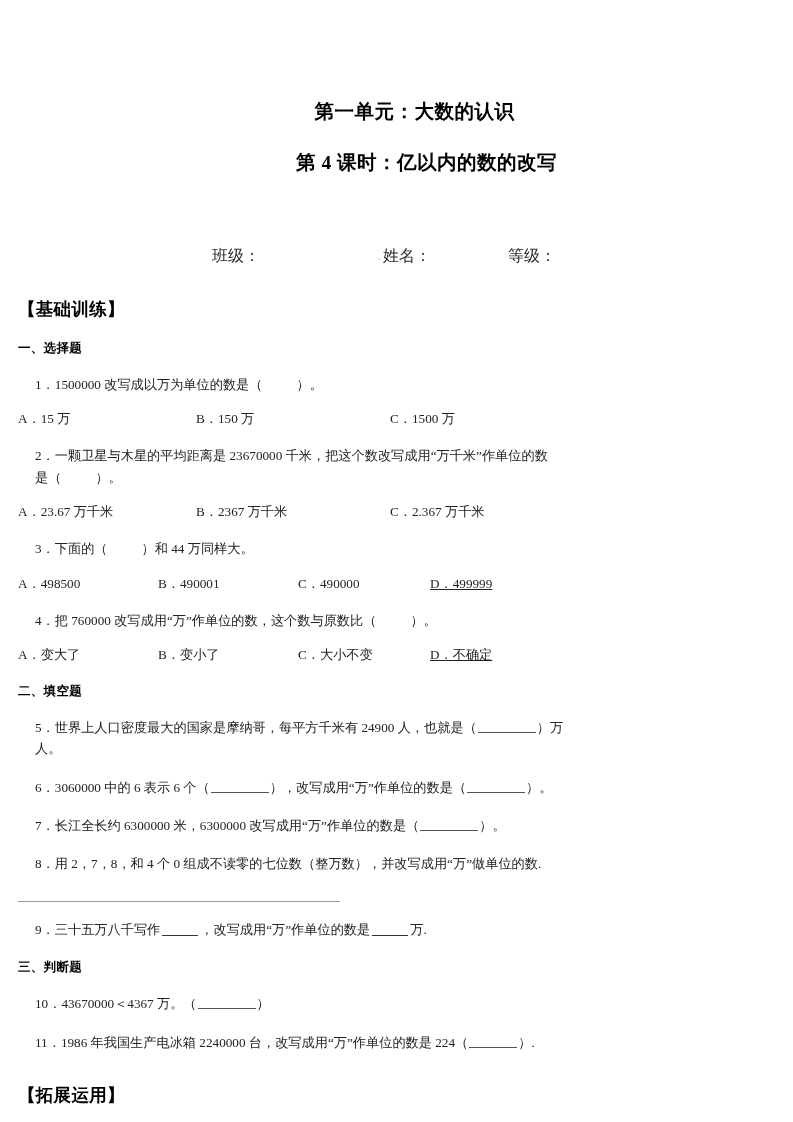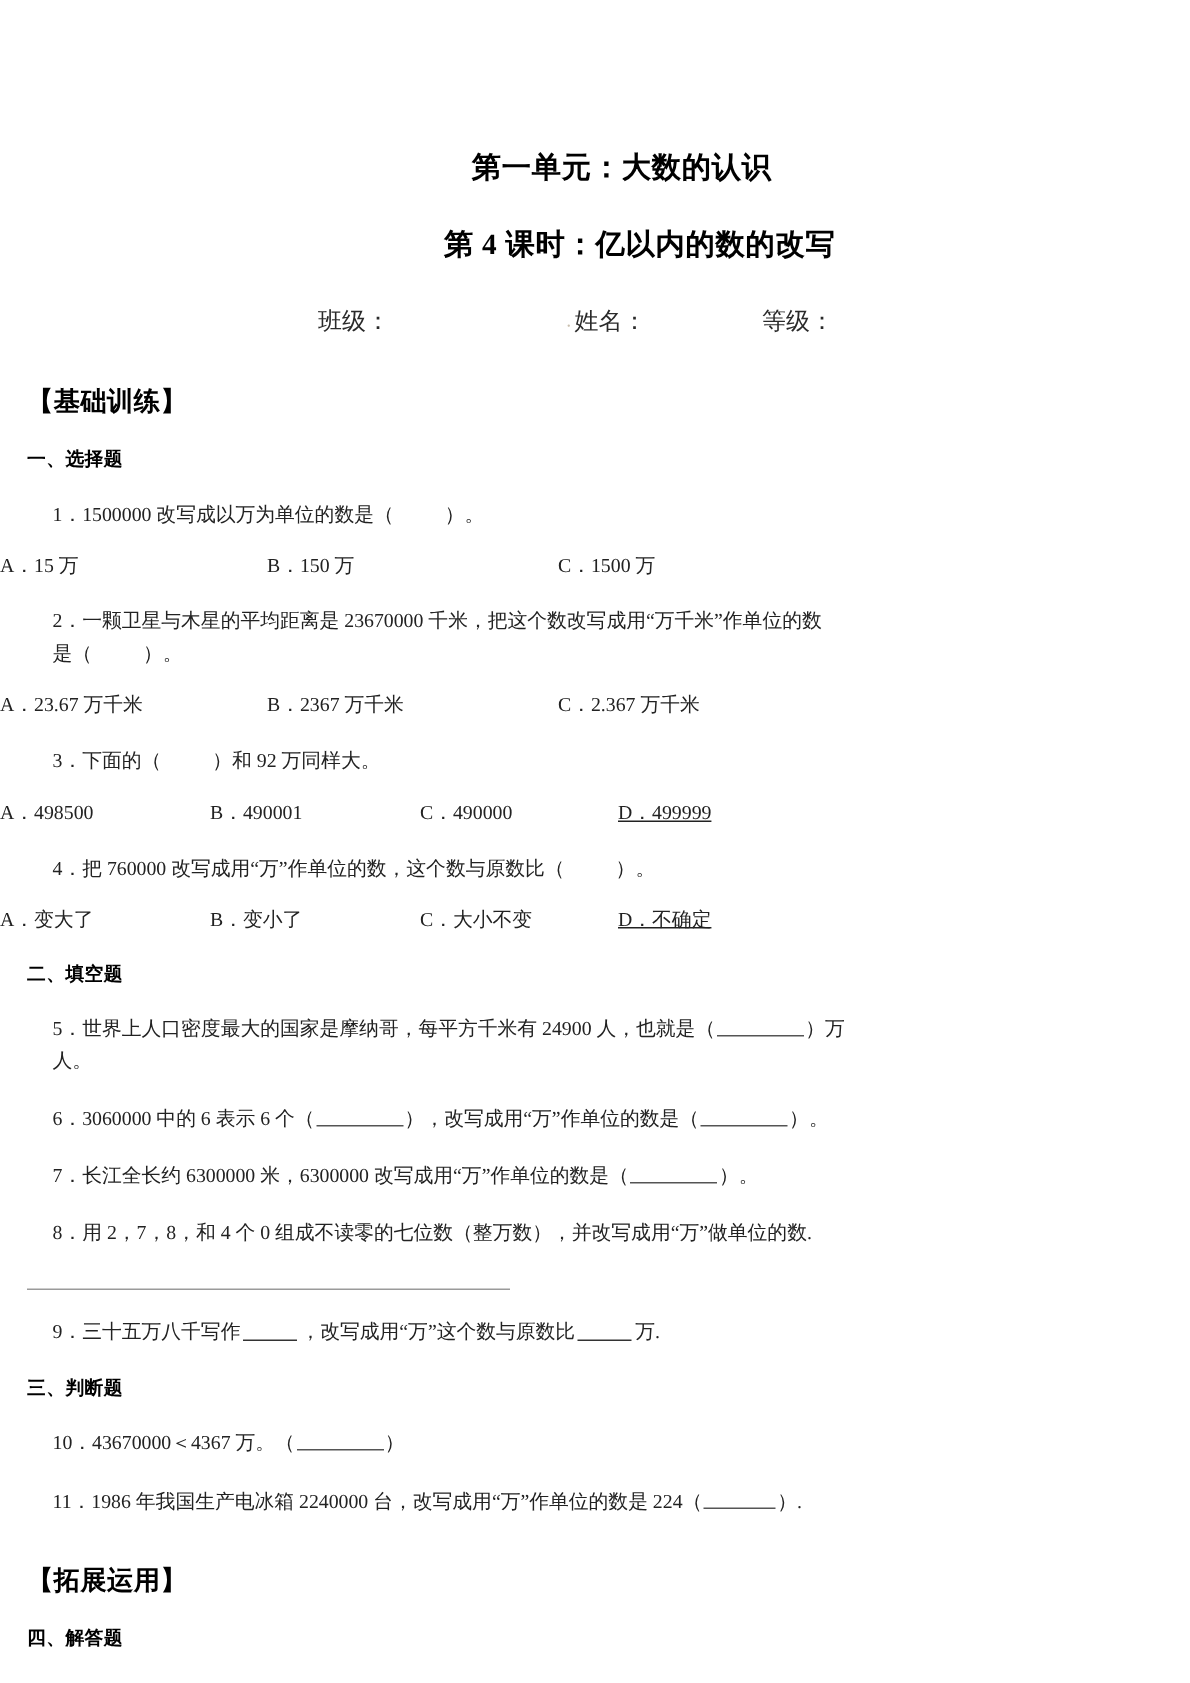--- a/index.html
+++ b/index.html
@@ -36,21 +36,21 @@
 
   
   .info-row {
     margin-top: 28px;
     padding-left: 212px;
     font-size: 16px;
     color: #2a2a2a;
     white-space: nowrap;
   }
   .info-row .slot { display: inline-block; }
-  .info-class { width: 165px; }
+  .info-class { width: 165px; margin-top: 42px; }
   .info-dot {
     display: inline-block;
     width: 6px;
     color: #c9bfae;
     font-size: 13px;
     position: relative;
     top: 2px;
   }
   .info-name { display:inline-block; width: 125px; }
 
@@ -78,20 +78,21 @@
     margin-right: 22px;
     margin-top: 17px;
     font-size: 13.2px;
     line-height: 1.62;
     color: #222;
     text-align: justify;
   }
 
   
   .opts {
+    margin-left: 18px;
     margin-top: 15px;
     font-size: 13.2px;
     color: #222;
     white-space: nowrap;
     position: relative;
     height: 18px;
   }
   .opt { position: absolute; top: 0; }
   .opts3 .o0 { left: 0px; }
   .opts3 .o1 { left: 178px; }
@@ -161,21 +162,21 @@
     <span>2．一颗卫星与木星的平均距离是 23670000 千米，把这个数改写成用“万千米”作单位的数</span><br>
     <span>是（</span><span class="blank-space"></span><span>）。</span>
   </div>
   <div class="opts opts3">
     <span class="opt o0">A．23.67 万千米</span>
     <span class="opt o1">B．2367 万千米</span>
     <span class="opt o2">C．2.367 万千米</span>
   </div>
 
   <div class="q">
-    <span>3．下面的（</span><span class="blank-space"></span><span>）和 92 万同样大。</span>
+    <span>3．下面的（</span><span class="blank-space"></span><span>）和 44 万同样大。</span>
   </div>
   <div class="opts opts4">
     <span class="opt o0">A．498500</span>
     <span class="opt o1">B．490001</span>
     <span class="opt o2">C．490000</span>
     <span class="opt o3">D．499999</span>
   </div>
 
   <div class="q">
     <span>4．把 760000 改写成用“万”作单位的数，这个数与原数比（</span><span class="blank-space"></span><span>）。</span>
@@ -201,21 +202,21 @@
   <div class="q">
     <span>7．长江全长约 6300000 米，6300000 改写成用“万”作单位的数是（</span><span class="blank-paren"></span><span>）。</span>
   </div>
 
   <div class="q">
     <span>8．用 2，7，8，和 4 个 0 组成不读零的七位数（整万数），并改写成用“万”做单位的数.</span>
   </div>
   <div class="answer-rule"></div>
 
   <div class="q">
-    <span>9．三十五万八千写作</span><span class="blank-inline"></span><span>，改写成用“万”这个数与原数比</span><span class="blank-inline"></span><span>万.</span>
+    <span>9．三十五万八千写作</span><span class="blank-inline"></span><span>，改写成用“万”作单位的数是</span><span class="blank-inline"></span><span>万.</span>
   </div>
 
   <div class="sub-heading">三、判断题</div>
 
   <div class="q">
     <span>10．43670000＜4367 万。（</span><span class="blank-paren"></span><span>）</span>
   </div>
 
   <div class="q">
     <span>11．1986 年我国生产电冰箱 2240000 台，改写成用“万”作单位的数是 224（</span><span class="blank-paren short"></span><span>）.</span>

